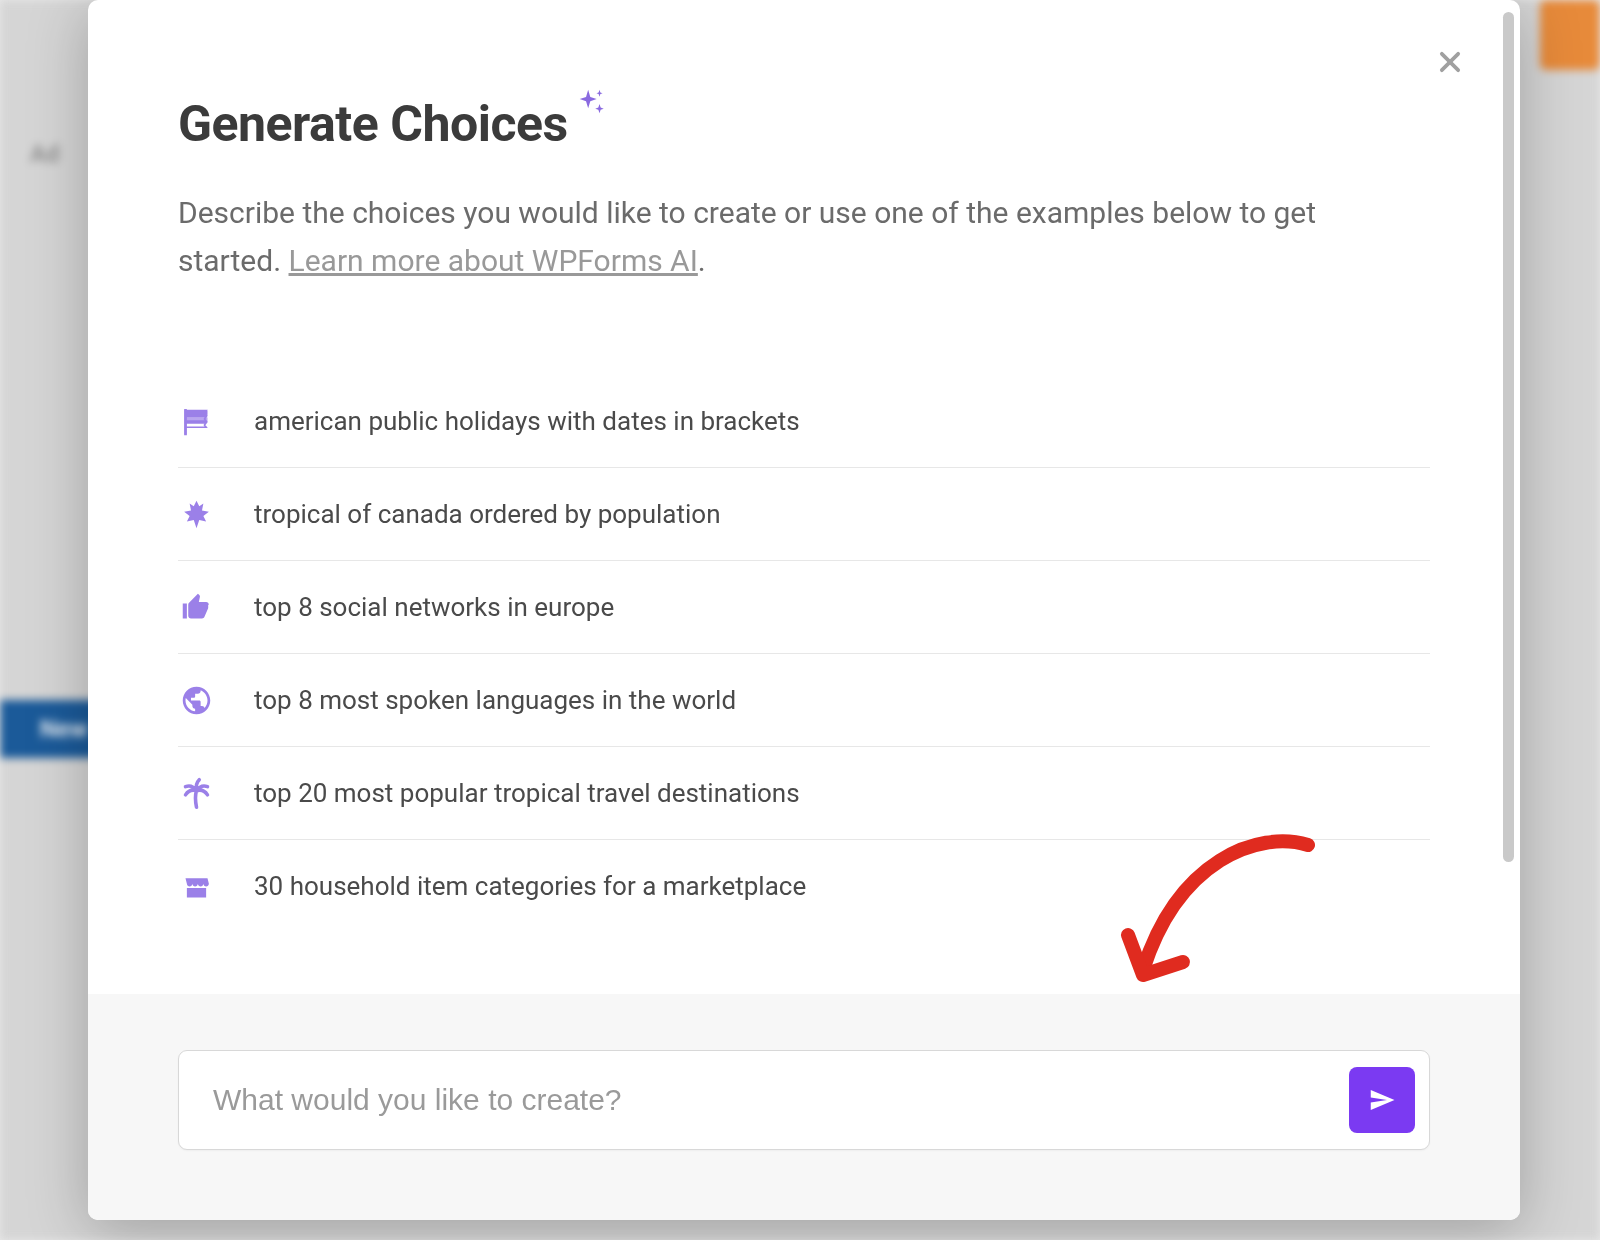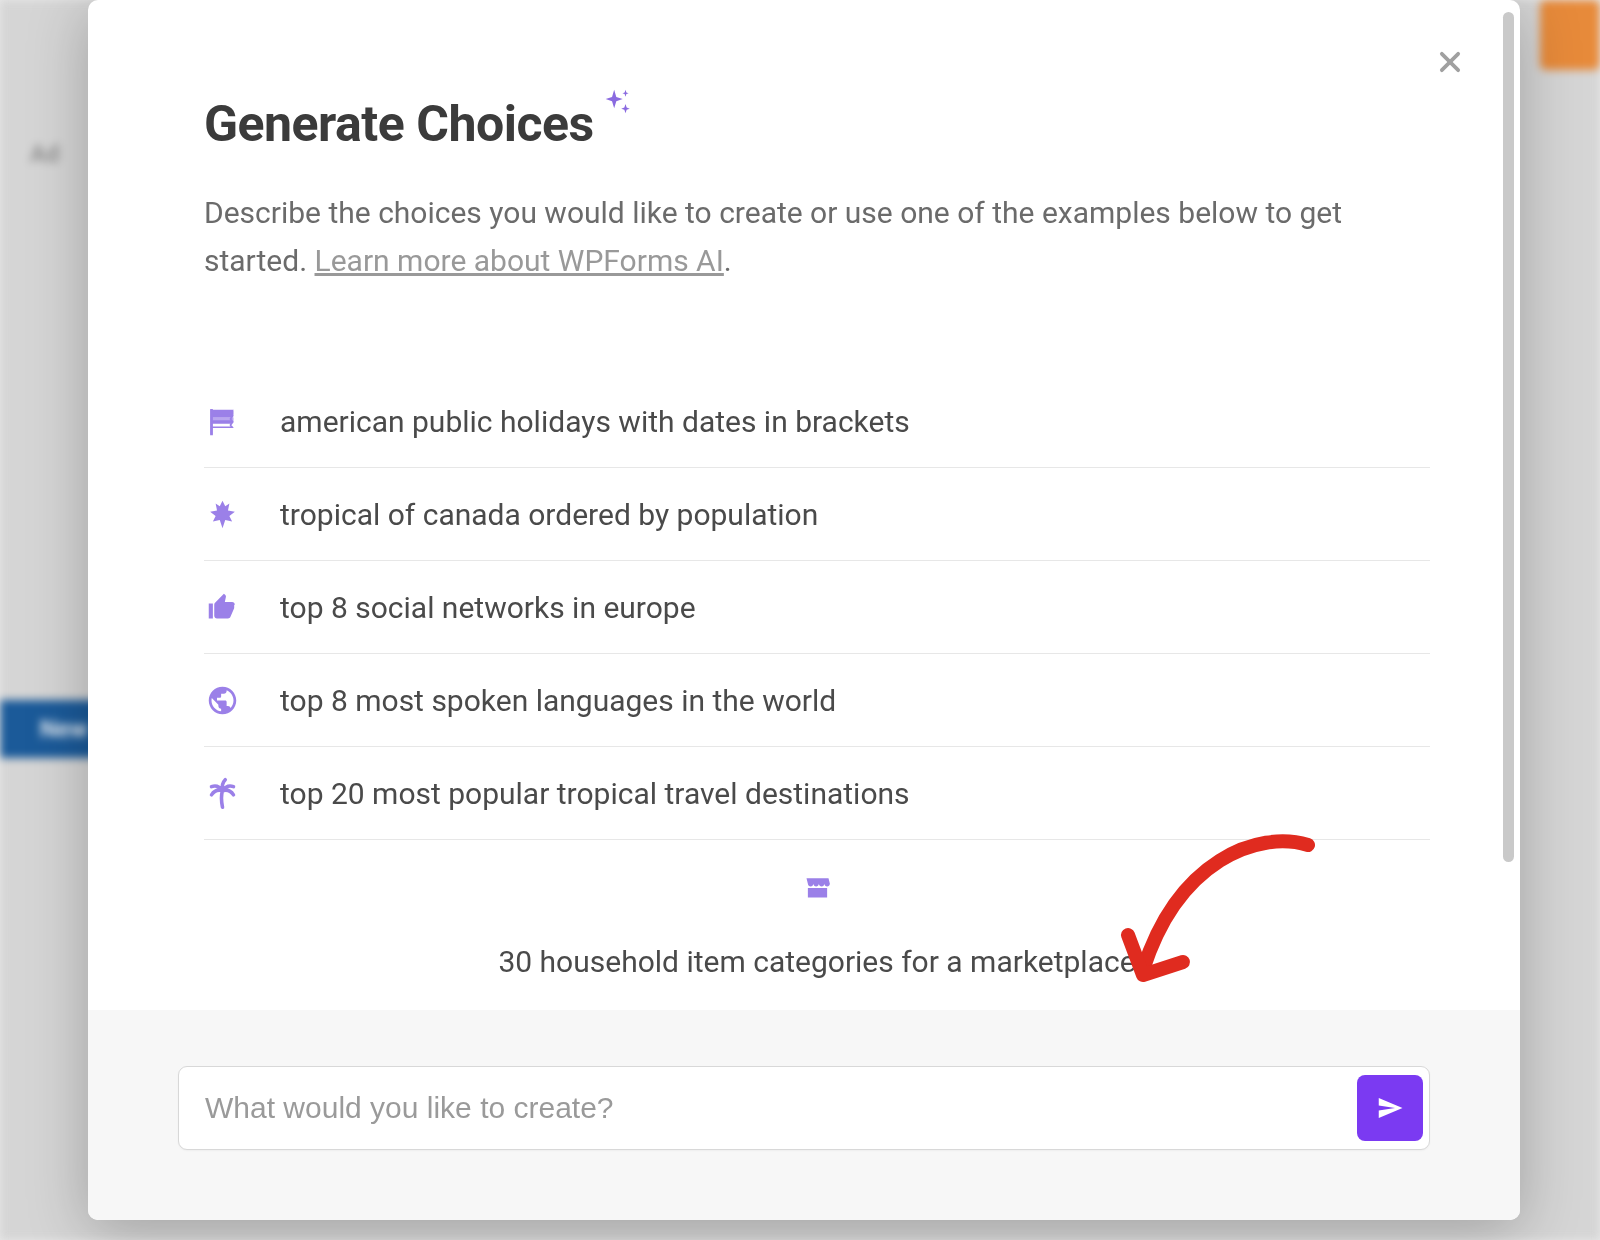--- a/index.html
+++ b/index.html
@@ -68,21 +68,21 @@
       height: 40px;
       cursor: pointer;
       color: #a0a0a0;
       display: flex;
       align-items: center;
       justify-content: center;
       font-size: 36px;
       font-weight: 300;
     }
     .modal-body {
-      padding: 95px 90px 0 116px;
+      padding: 95px 90px 0 90px;
       flex: 1;
       overflow: hidden;
     }
     .modal-title {
       font-size: 50px;
       font-weight: 700;
       color: #3b3b3b;
       display: inline-flex;
       align-items: flex-start;
       gap: 6px;
@@ -110,48 +110,47 @@
     .example-row {
       display: flex;
       align-items: center;
       gap: 40px;
       padding: 28px 0;
       border-bottom: 1px solid #e7e7e7;
       cursor: pointer;
     }
     .example-row:last-child {
       border-bottom: none;
-      flex-direction: column;
     }
     .example-icon {
       width: 36px;
       height: 36px;
       color: #9b80e8;
       flex-shrink: 0;
       display: flex;
       align-items: center;
       justify-content: center;
     }
     .example-text {
-      font-size: 30px;
+      font-size: 26px;
       color: #4a4a4a;
     }
     .modal-footer {
       background: #f7f7f7;
       padding: 56px 90px 70px 90px;
       border-bottom-left-radius: 10px;
       border-bottom-right-radius: 10px;
     }
     .input-wrap {
       background: #fff;
       border: 1px solid #d8d8d8;
       border-radius: 9px;
       display: flex;
       align-items: center;
-      padding: 6px;
+      padding: 14px;
       box-shadow: 0 1px 2px rgba(0,0,0,0.04);
     }
     .prompt-input {
       flex: 1;
       border: none;
       outline: none;
       font-size: 30px;
       color: #444;
       padding: 18px 20px;
       background: transparent;

